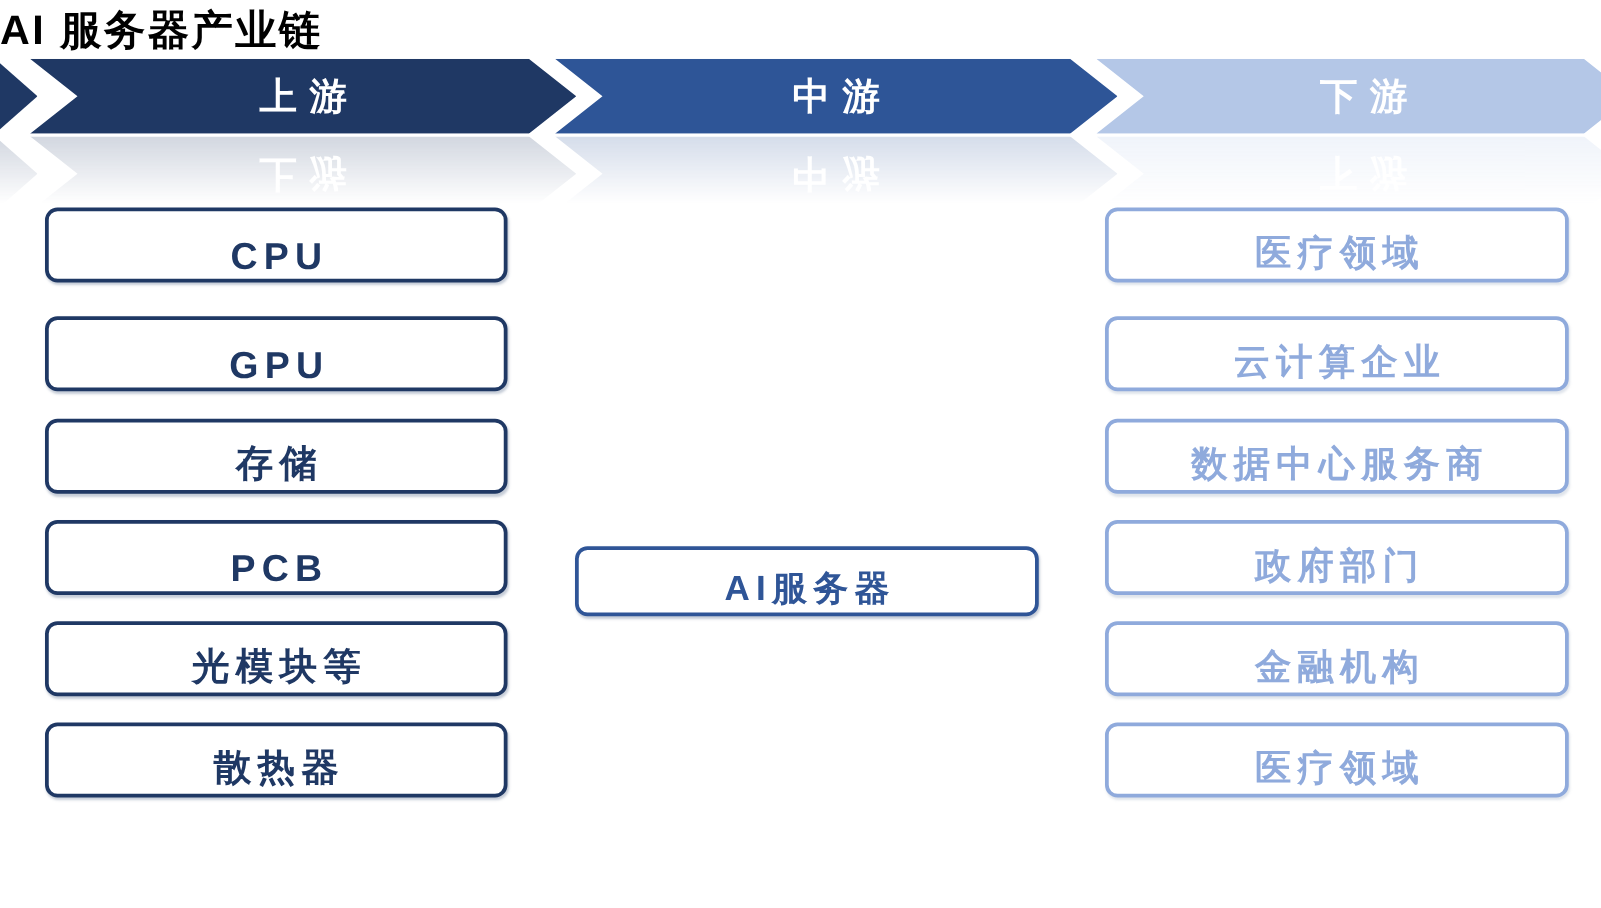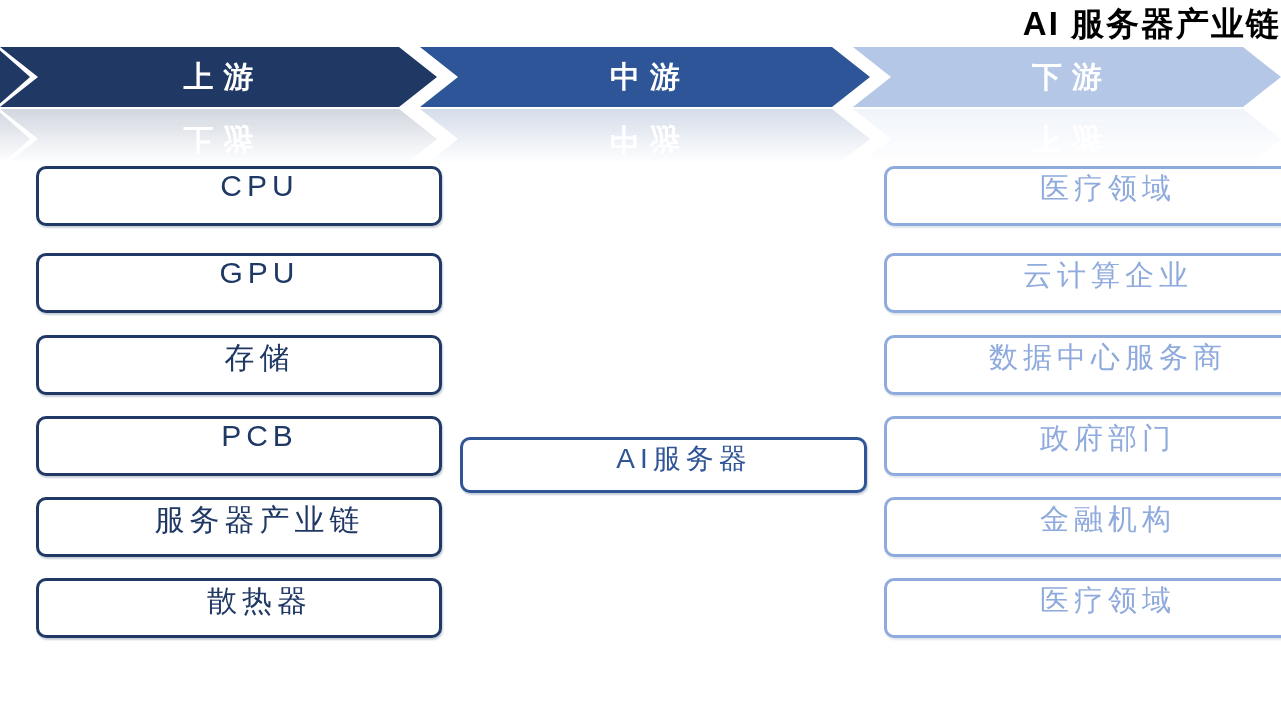--- a/index.html
+++ b/index.html
@@ -1,53 +1,54 @@
 <!DOCTYPE html>
 <html><head>
 <meta charset="utf-8">
 <style>
   html,body{margin:0;padding:0;background:#ffffff;}
   .stage{
     position:relative;width:1281px;height:726px;background:#ffffff;overflow:hidden;
     font-family:"Liberation Sans","DejaVu Sans",sans-serif;
   }
   .title{
-    position:absolute;top:2px;left:0;width:100%;text-align:right;
+    position:absolute;top:2px;left:0;width:100%;text-align:left;
     font-size:33px;font-weight:bold;color:#000;letter-spacing:2px;
   }
   
   .banner{position:absolute;top:47px;left:0;width:1281px;height:60px;}
   .seg{
     position:absolute;top:0;height:60px;
     display:flex;align-items:center;justify-content:center;
     color:#ffffff;font-size:30px;font-weight:bold;letter-spacing:10px;
     font-family:"Liberation Sans","DejaVu Serif",serif;
     text-indent:10px;
+    margin-left:24px;
   }
   .seg1{left:0;width:437px;background:#1F3864;
     clip-path:polygon(0 0,399px 0,100% 50%,399px 100%,0 100%,38px 50%);}
   .seg2{left:420px;width:450px;background:#2E5597;
     clip-path:polygon(0 0,412px 0,100% 50%,412px 100%,0 100%,38px 50%);}
   .seg3{left:853px;width:428px;background:#B4C7E7;
     clip-path:polygon(0 0,390px 0,100% 50%,390px 100%,0 100%,38px 50%);}
   .stub{
     position:absolute;left:0;top:0;width:30px;height:60px;background:#1F3864;
     clip-path:polygon(0 6%,100% 50%,0 94%);
   }
   .reflection{
     top:109px;transform:scaleY(-1);opacity:0.20;
     -webkit-mask-image:linear-gradient(to bottom,transparent 10%,#000 100%);
     mask-image:linear-gradient(to bottom,transparent 10%,#000 100%);
   }
   
   .box{
     position:absolute;background:#ffffff;border-radius:10px;
-    display:flex;align-items:flex-start;justify-content:center;
-    font-weight:normal;font-family:"Liberation Sans","DejaVu Serif",serif;
-    letter-spacing:5px;text-indent:5px;padding-left:36px;
+    display:flex;align-items:flex-end;justify-content:center;
+    font-weight:bold;font-family:"Liberation Sans","DejaVu Serif",serif;
+    letter-spacing:5px;text-indent:5px;
   }
   .up{left:36px;width:364px;height:54px;border:3px solid #1F3864;color:#1F3864;
       font-size:30px;box-shadow:1px 2px 2px rgba(90,110,140,.35);}
   .mid{left:460px;top:437px;width:365px;height:50px;border:3px solid #2F5597;color:#2F5597;
       font-size:28px;box-shadow:1px 2px 2px rgba(90,110,140,.35);}
   .down{left:884px;width:365px;height:54px;border:3px solid #8FAADC;color:#8FAADC;
       font-size:29px;box-shadow:1px 2px 2px rgba(150,165,190,.3);}
   .r0{top:166px}.r1{top:253px}.r2{top:335px}.r3{top:416px}
   .r4{top:497px}.r5{top:578px}.r6{top:657px}
 </style>
@@ -90,21 +91,21 @@
   <div class="box up r1">
     <span>GPU</span>
   </div>
   <div class="box up r2">
     <span>存储</span>
   </div>
   <div class="box up r3">
     <span>PCB</span>
   </div>
   <div class="box up r4">
-    <span>服务器产业链</span>
+    <span>光模块等</span>
   </div>
   <div class="box up r5">
     <span>散热器</span>
   </div>
 
   <div class="box mid">
     <span>AI服务器</span>
   </div>
 
   <div class="box down r0">

